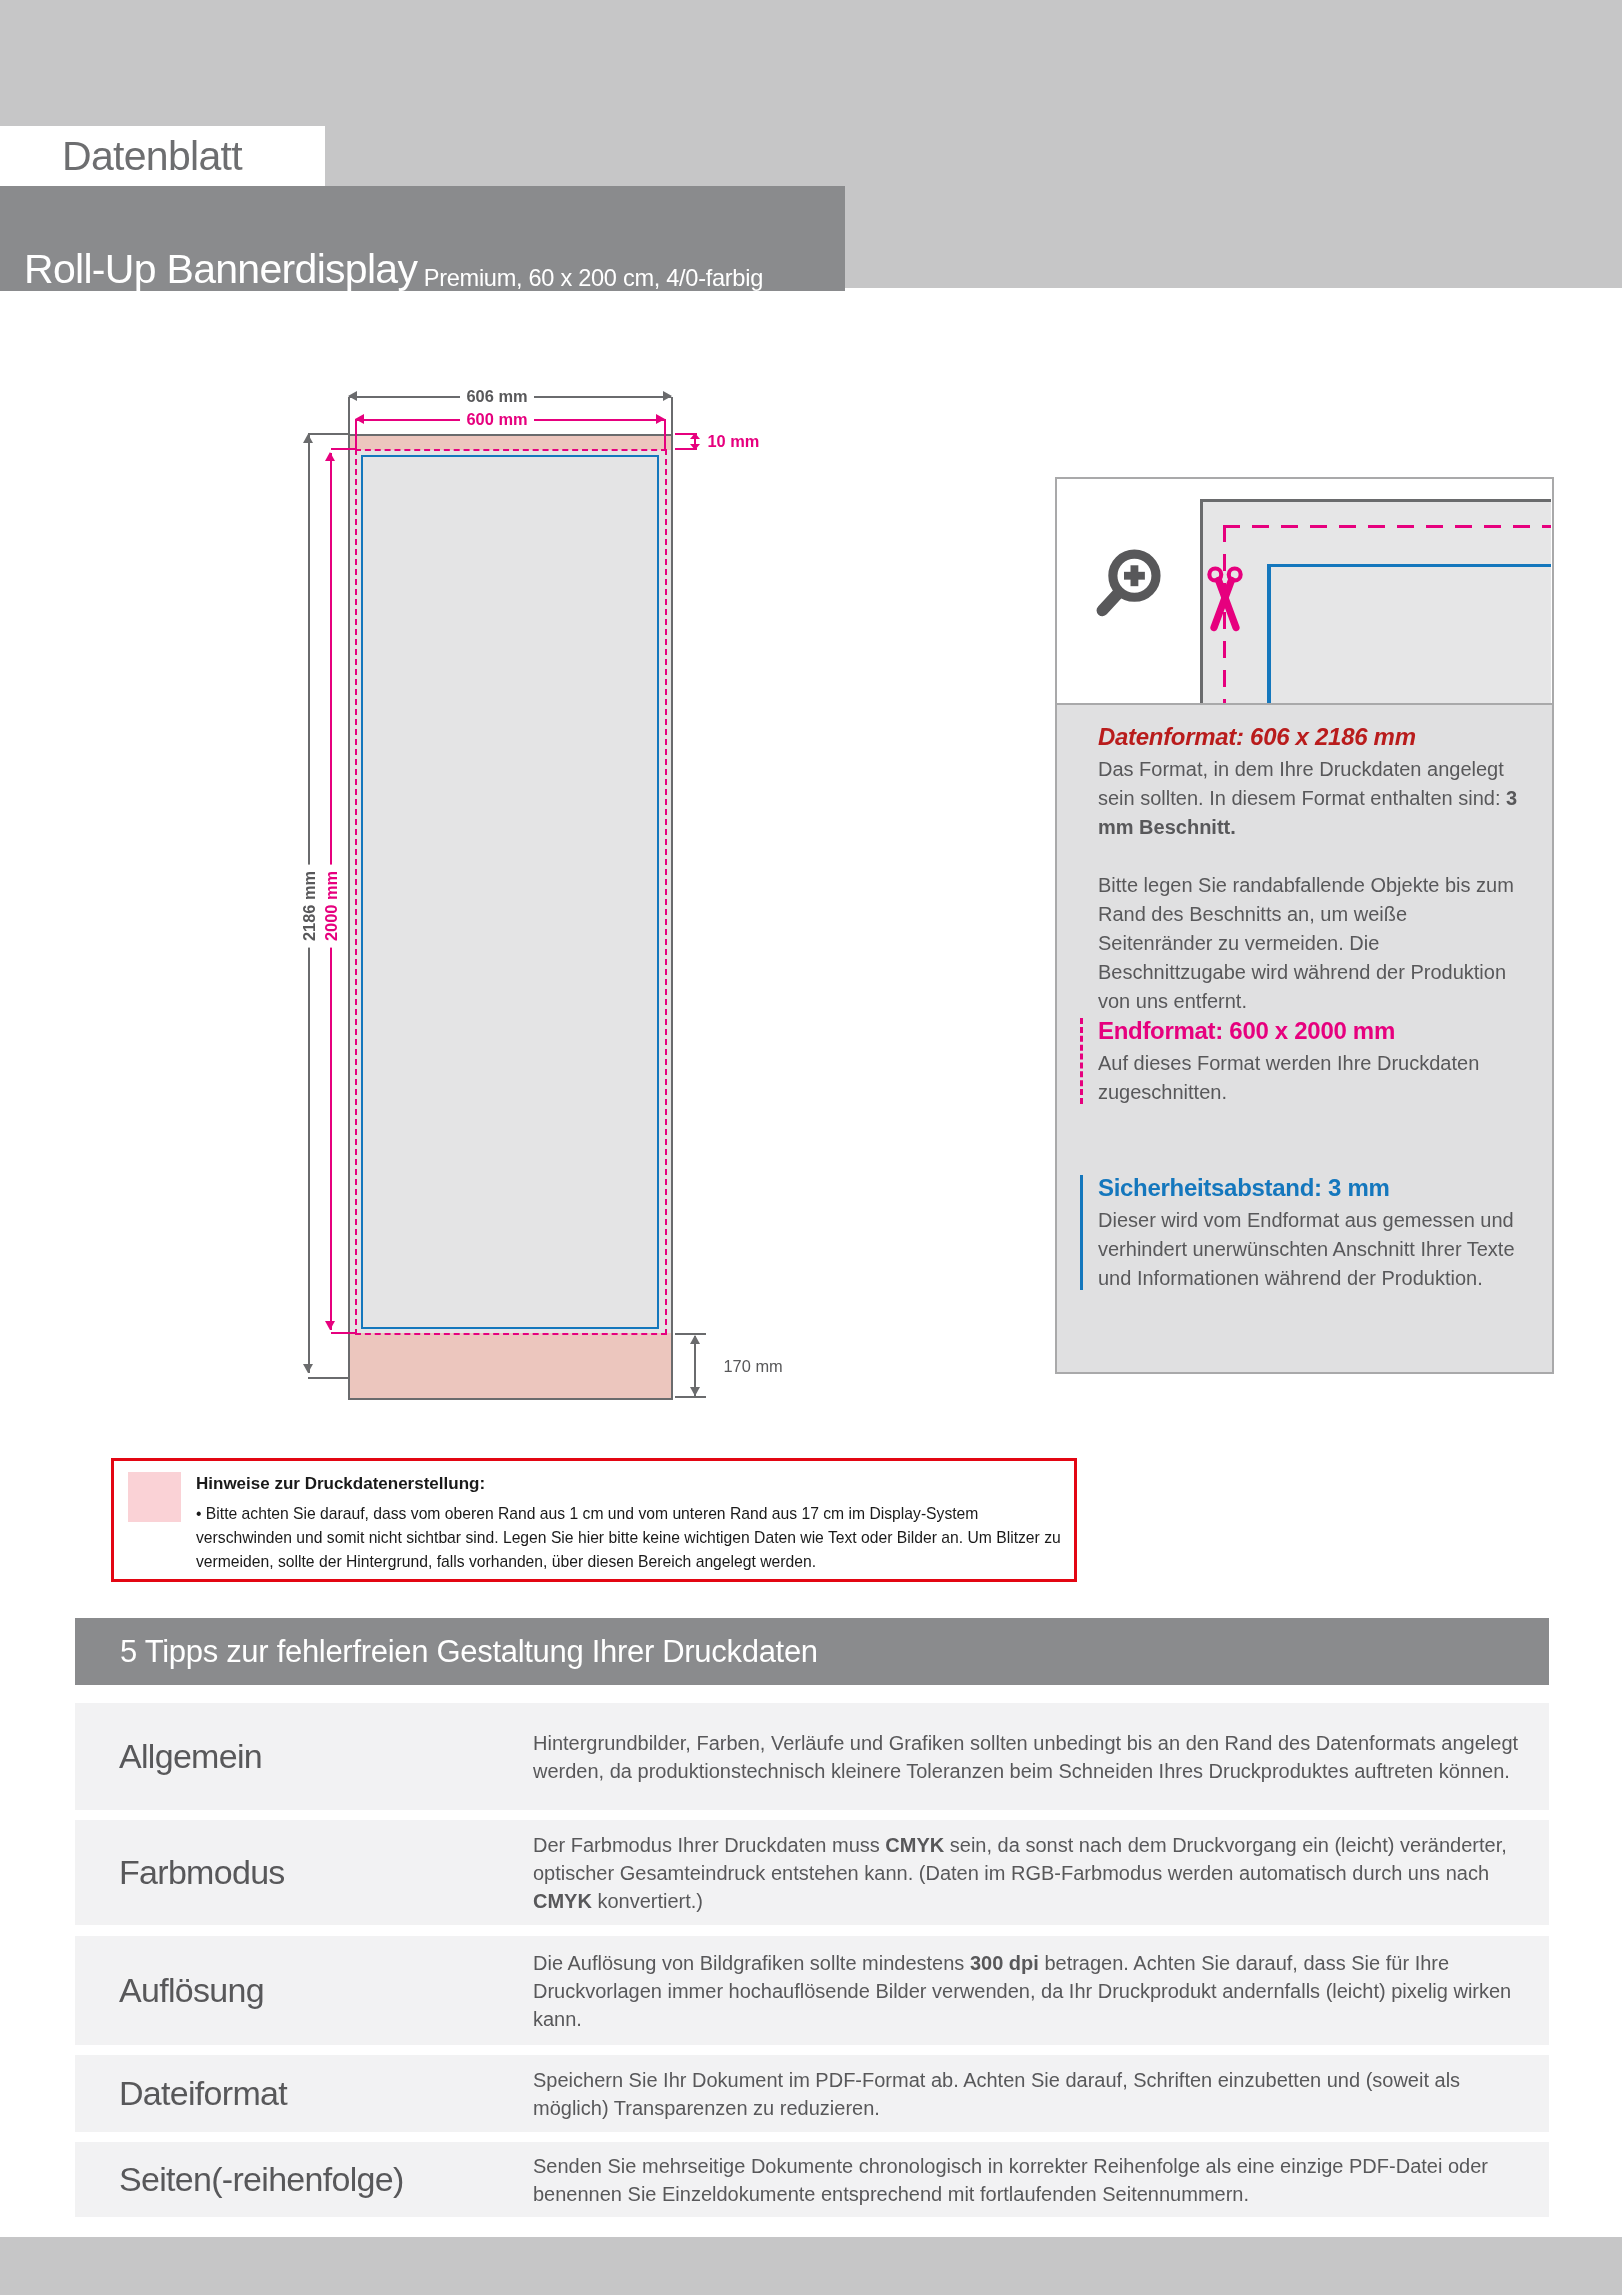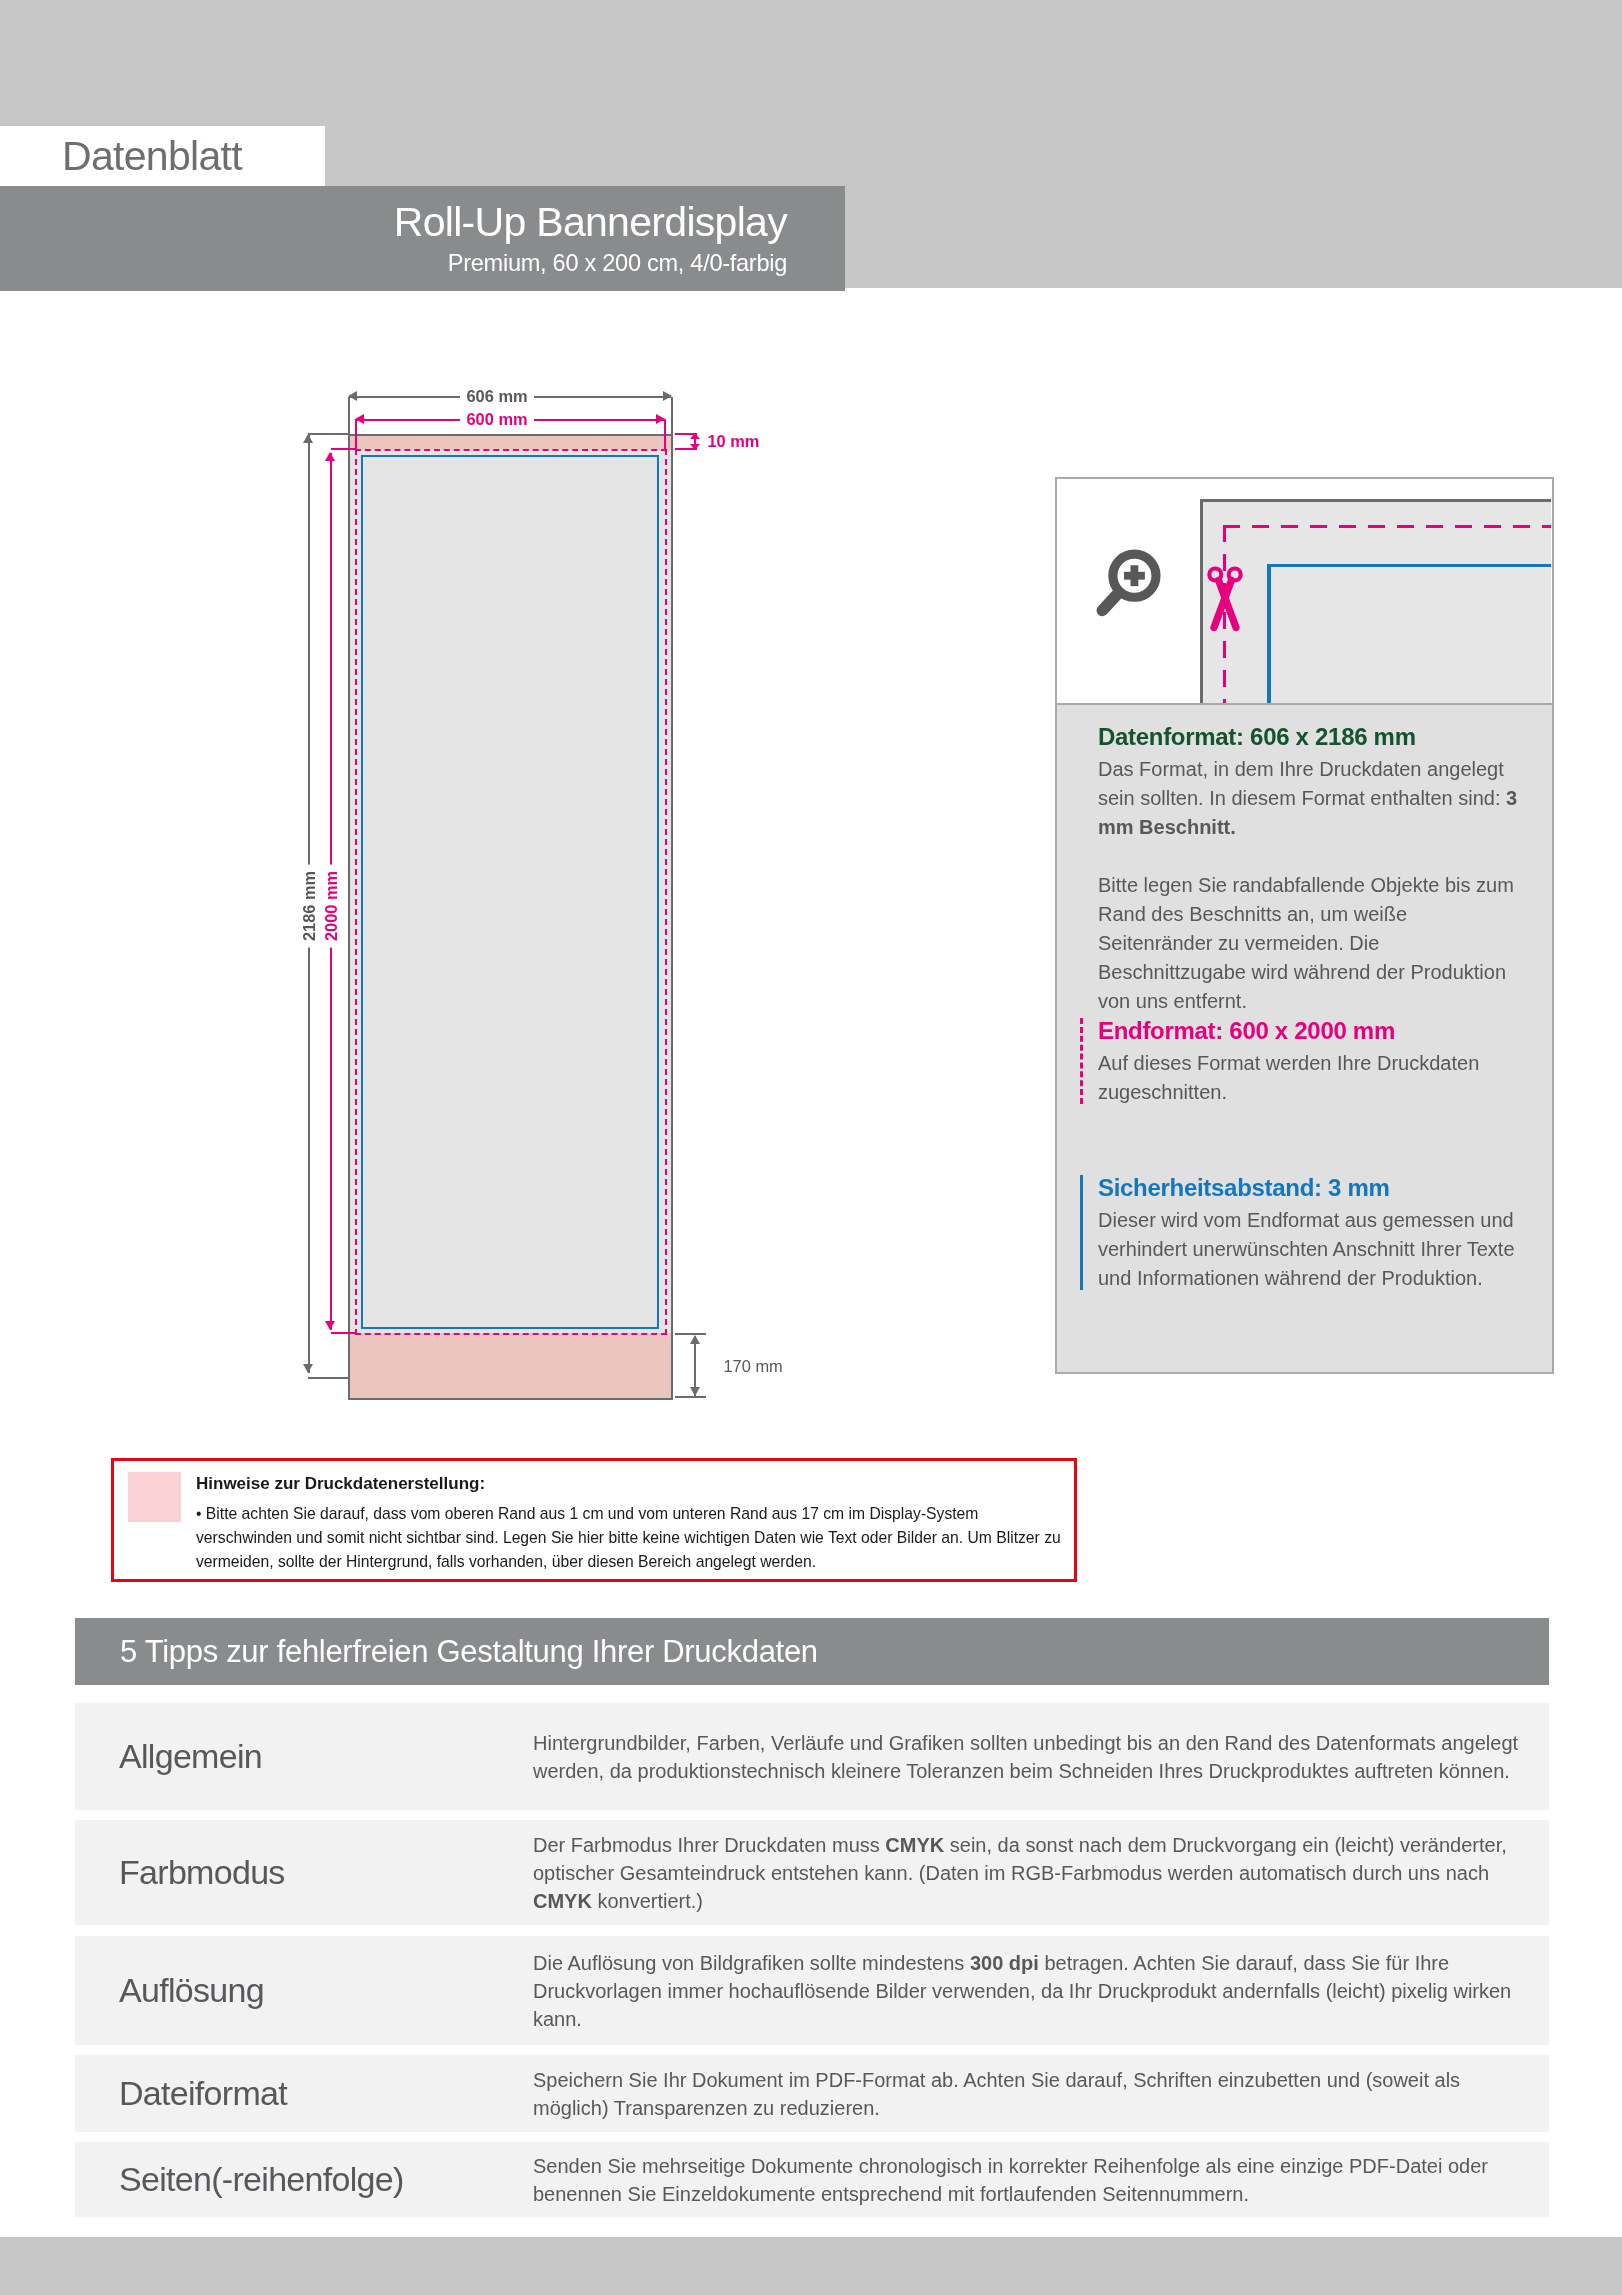--- a/index.html
+++ b/index.html
@@ -7,21 +7,21 @@
   #page{position:relative;width:1623px;height:2295px;background:#ffffff;overflow:hidden;
         font-family:"Liberation Sans",sans-serif;color:#58585a;}
   .abs{position:absolute;}
 
   
   .top-band{left:0;top:0;width:1623px;height:288px;background:#c6c6c7;}
   .sheet-label{left:0;top:126px;width:325px;height:60px;background:#ffffff;
                font-size:41px;color:#6d6e70;line-height:60px;padding-left:62px;box-sizing:border-box;
                letter-spacing:-0.7px;}
   .title-band{left:0;top:186px;width:845px;height:105px;background:#8a8b8d;color:#fff;
-              display:flex;flex-direction:column;align-items:flex-end;justify-content:center;
+              display:flex;flex-direction:row;align-items:flex-end;justify-content:center;
               padding-right:58px;box-sizing:border-box;gap:6.5px;}
   .product-title{font-size:41px;line-height:1.05;letter-spacing:-0.7px;}
   .product-subtitle{font-size:23.6px;line-height:1.05;letter-spacing:-0.3px;}
 
   
   .data-rect{left:348px;top:434px;width:325px;height:966px;border:2px solid #6a6b6d;
              background:#e4e4e5;box-sizing:border-box;}
   .strip{background:#ecc6be;}
   .strip-top{left:350px;top:436px;width:321px;height:13.7px;}
   .strip-bottom{left:350px;top:1333px;width:321px;height:65px;}
@@ -58,21 +58,21 @@
               border-top:3.3px solid #6a6b6d;border-left:3.3px solid #6a6b6d;box-sizing:border-box;}
   .dash-h{position:absolute;height:3.3px;background:repeating-linear-gradient(90deg,#e6007e 0 17px,transparent 17px 29px);}
   .dash-v{position:absolute;width:3.3px;background:repeating-linear-gradient(180deg,#e6007e 0 17px,transparent 17px 29px);}
   .blue-h{position:absolute;height:3.9px;background:#1477bd;}
   .blue-v{position:absolute;width:3.9px;background:#1477bd;}
 
   .panel-text{position:absolute;left:0;top:226px;right:0;bottom:0;padding:17px 25px 0 41px;box-sizing:border-box;}
   .panel-text p{margin:3.9px 0 0;font-size:20px;line-height:29px;color:#58585a;}
   .p-gap{margin-top:29px !important;}
   .panel-h{font-size:24px;font-weight:700;line-height:29px;letter-spacing:-0.3px;}
-  .h-gray{color:#14532d;}
+  .h-gray{color:#b91c1c;font-style:italic;}
   .h-mag{color:#e6007e;}
   .h-blue{color:#1477bd;}
   .section{position:relative;}
   .sec-end{}
   .sec-safe{margin-top:66px;}
   .bar{position:absolute;left:-18.3px;top:2.6px;bottom:2.6px;width:0;}
   .bar-dash{border-left:3.3px dashed #e6007e;}
   .bar-solid{border-left:3.3px solid #1477bd;}
 
   

